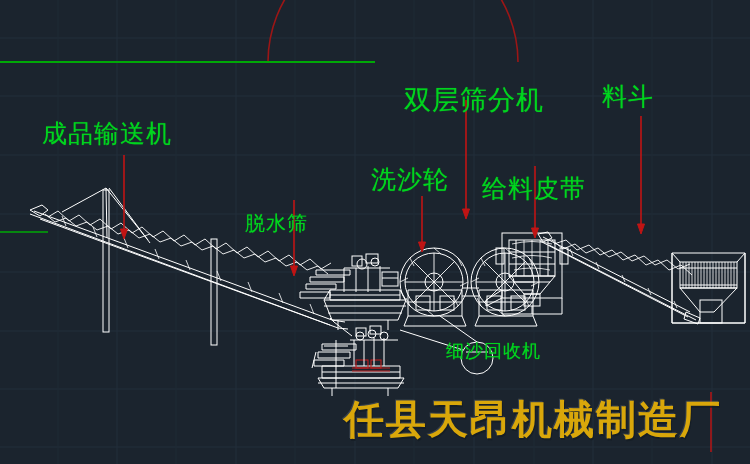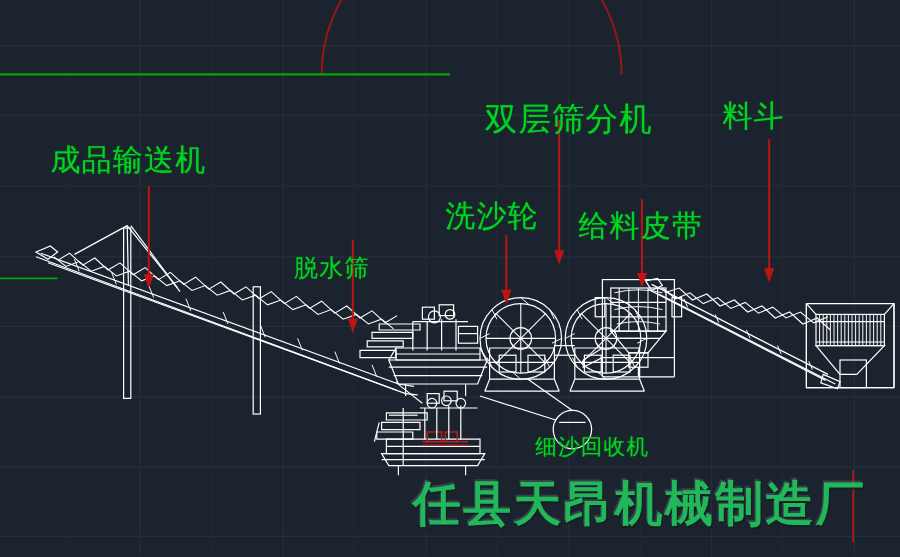--- a/index.html
+++ b/index.html
@@ -4,21 +4,21 @@
 <style>
   html,body{margin:0;padding:0;background:#1b242e;}
   body{width:750px;height:464px;overflow:hidden;
        font-family:"DejaVu Sans","Liberation Sans",sans-serif;}
   #stage{position:relative;width:750px;height:464px;background:#1b242e;overflow:hidden;}
   #cad{position:absolute;left:0;top:0;width:750px;height:464px;}
   .lbl{position:absolute;color:#00d41e;white-space:nowrap;
        font-family:"DejaVu Serif","Liberation Serif",serif;
        font-weight:400;letter-spacing:1px;line-height:1;
        text-shadow:0 0 1px rgba(0,200,30,.7);}
-  .wm{position:absolute;white-space:nowrap;color:#22c55e;
+  .wm{position:absolute;white-space:nowrap;color:#eab308;
       font-family:"DejaVu Sans","Liberation Sans",sans-serif;
       font-weight:700;letter-spacing:2px;opacity:.92;
       text-shadow:1px 2px 0 rgba(20,28,36,.85),-1px -1px 0 rgba(90,100,112,.5);}
 </style>
 </head>
 <body>
 
 <div id="stage">
 
   <svg id="cad" viewBox="0 0 750 464">
@@ -385,17 +385,17 @@
   <div class="lbl" style="left:245px;top:169px;font-size:20px;margin-top:44px;">脱水筛</div>
 
   <div class="lbl" style="left:371px;top:167px;font-size:25px;">洗沙轮</div>
 
   <div class="lbl" style="left:404px;top:65px;font-size:27px;margin-top:21px;">双层筛分机</div>
 
   <div class="lbl" style="left:482px;top:134px;font-size:25px;margin-top:42px;">给料皮带</div>
 
   <div class="lbl" style="left:602px;top:84px;font-size:25px;">料斗</div>
 
-  <div class="lbl" style="left:402px;top:364px;font-size:18px;padding-left:44px;">细沙回收机</div>
+  <div class="lbl" style="left:402px;top:342px;font-size:18px;padding-left:44px;">细沙回收机</div>
 
   <div class="wm" style="left:344px;top:392px;font-size:40px;">任县天昂机械制造厂</div>
 
 </div>
 
 </body></html>

